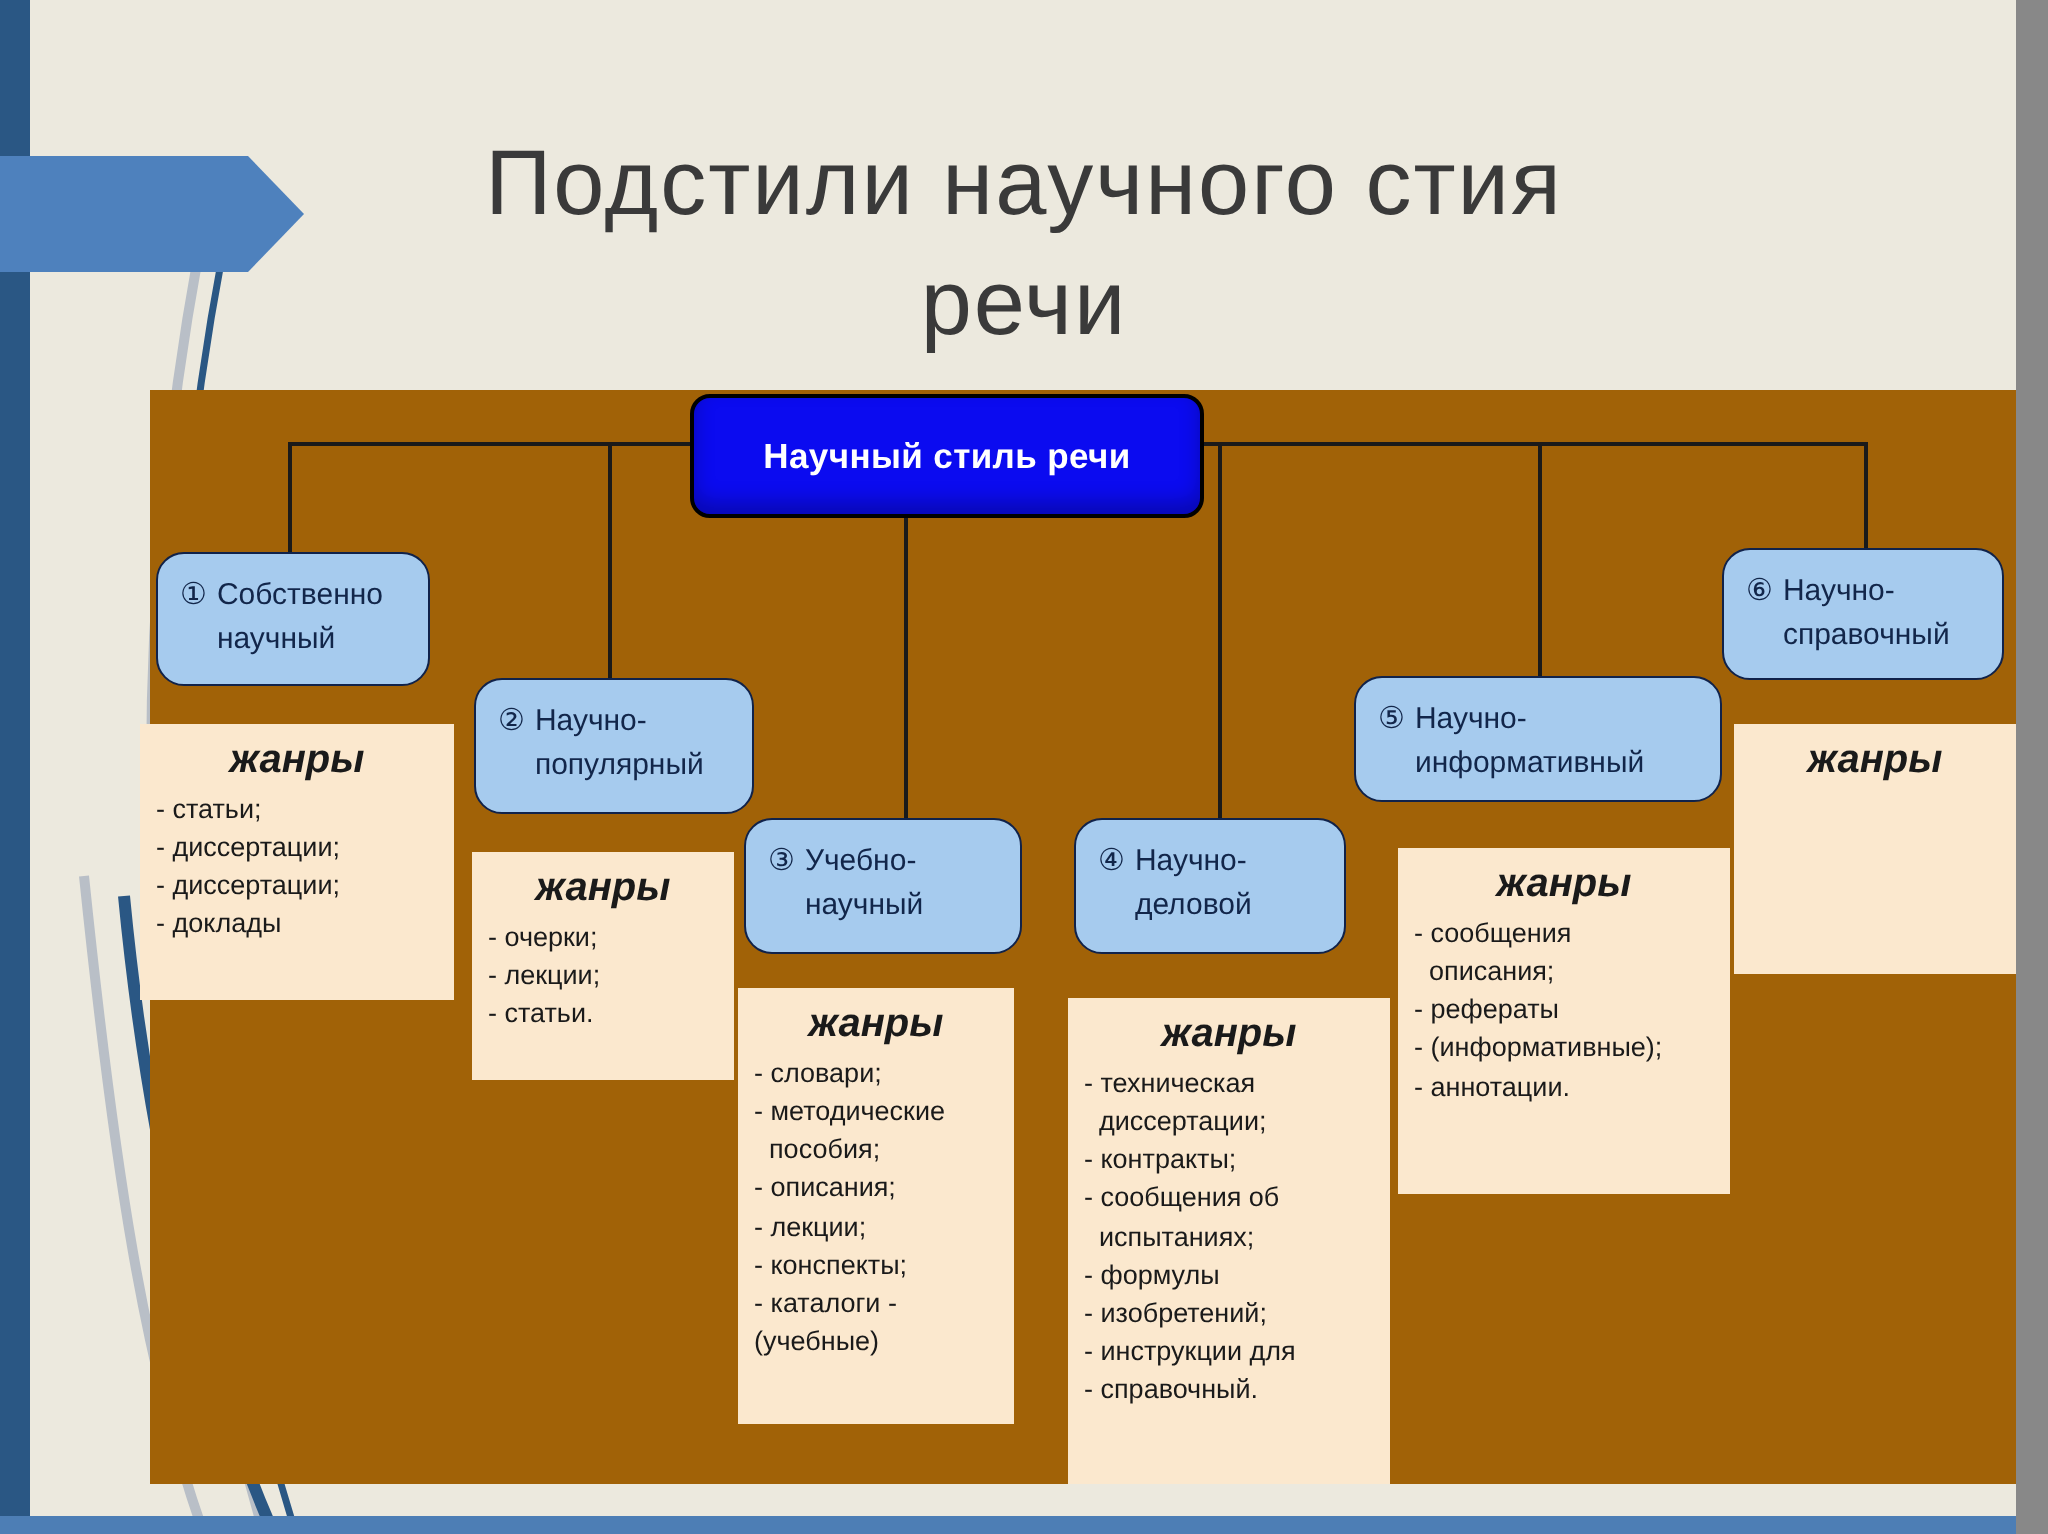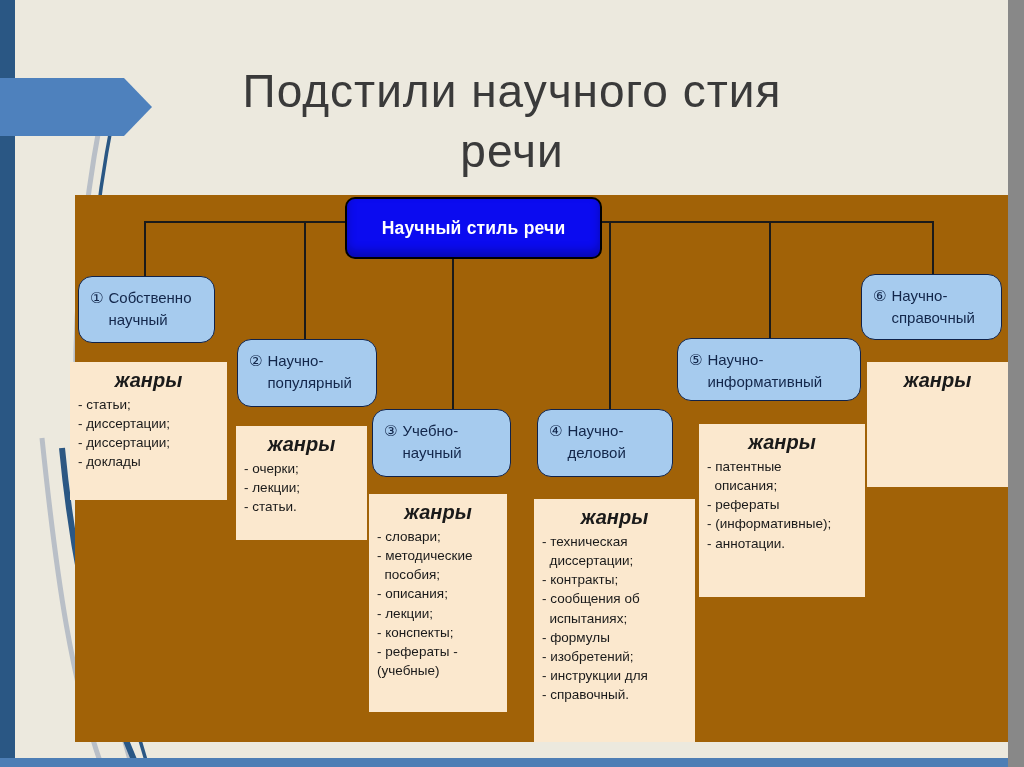--- a/index.html
+++ b/index.html
@@ -151,42 +151,42 @@
     </div>
     <div class="genre g3">
       <div class="gh">жанры</div>
       <div>
           <div class="gl">- словари;</div>
           <div class="gl">- методические</div>
           <div class="gl">  пособия;</div>
           <div class="gl">- описания;</div>
           <div class="gl">- лекции;</div>
           <div class="gl">- конспекты;</div>
-          <div class="gl">- рефераты -</div>
+          <div class="gl">- каталоги -</div>
           <div class="gl">(учебные)</div>
         </div>
     </div>
     <div class="genre g4">
       <div class="gh">жанры</div>
       <div>
           <div class="gl">- техническая</div>
           <div class="gl">  диссертации;</div>
           <div class="gl">- контракты;</div>
           <div class="gl">- сообщения об</div>
           <div class="gl">  испытаниях;</div>
           <div class="gl">- формулы</div>
           <div class="gl">- изобретений;</div>
           <div class="gl">- инструкции для</div>
           <div class="gl">- справочный.</div>
         </div>
     </div>
     <div class="genre g5">
       <div class="gh">жанры</div>
       <div>
-          <div class="gl">- патентные</div>
+          <div class="gl">- сообщения</div>
           <div class="gl">  описания;</div>
           <div class="gl">- рефераты</div>
           <div class="gl">- (информативные);</div>
           <div class="gl">- аннотации.</div>
         </div>
     </div>
     <div class="genre g6">
       <div class="gh">жанры</div>
     </div>
 

